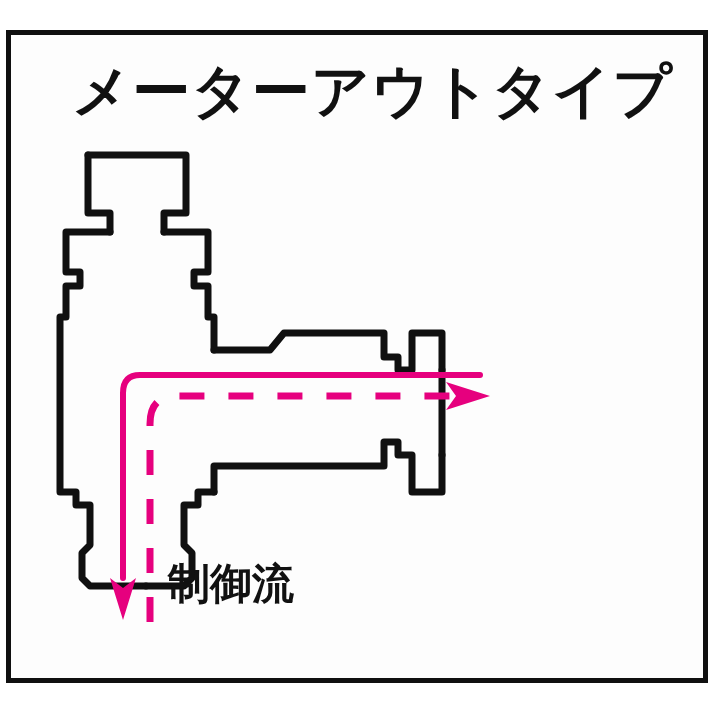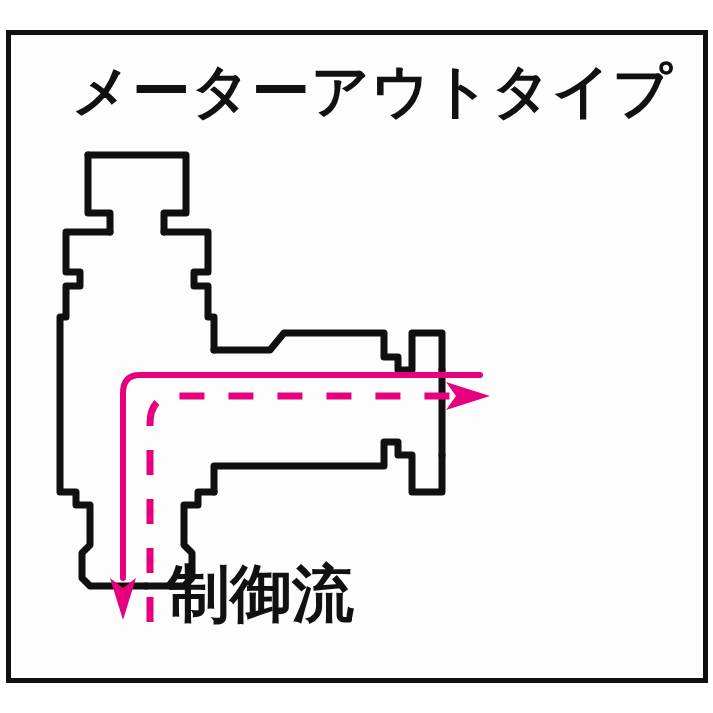--- a/index.html
+++ b/index.html
@@ -48,21 +48,21 @@
     letter-spacing: 1px;
   }
   #free-flow-label {
     left: 468px;
     top: 285px;
     font-size: 62px;
   }
   #control-flow-label {
     left: 168px;
     top: 563px;
-    font-size: 62px;
+    font-size: 42px;
   }
 </style>
 </head>
 <body>
 
 <div id="root">
 
   <div id="diagram-frame"></div>
 
   <svg id="svg-layer" viewBox="0 0 713 713">

